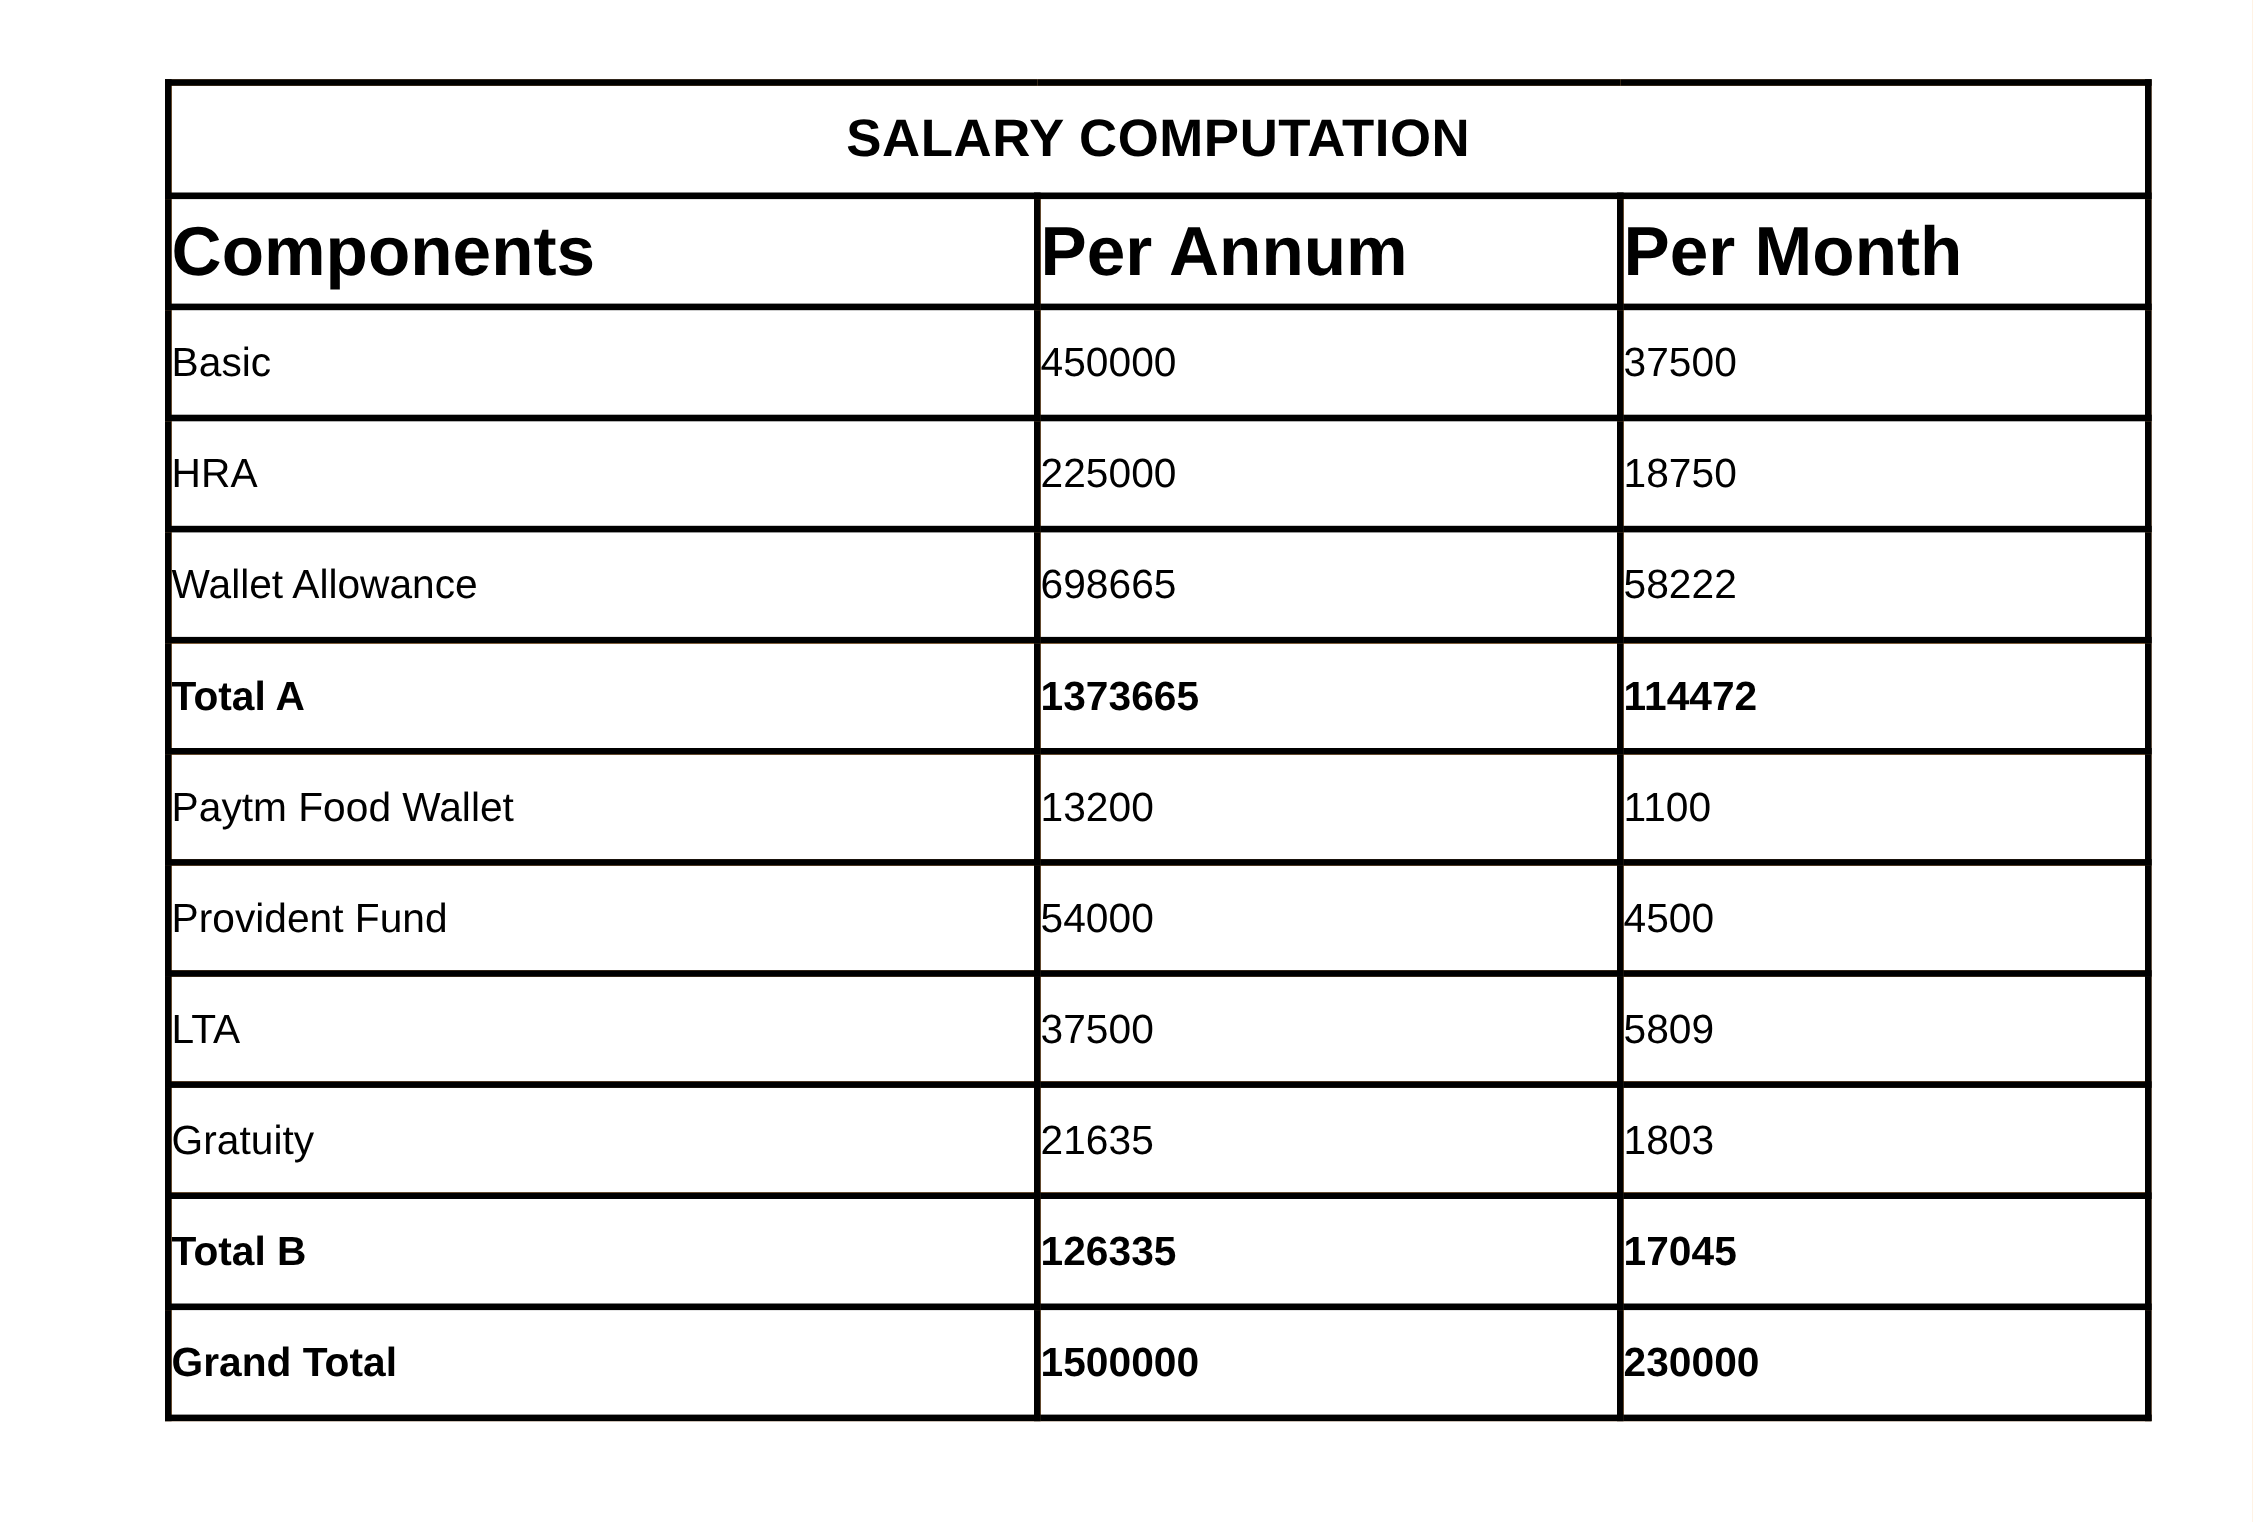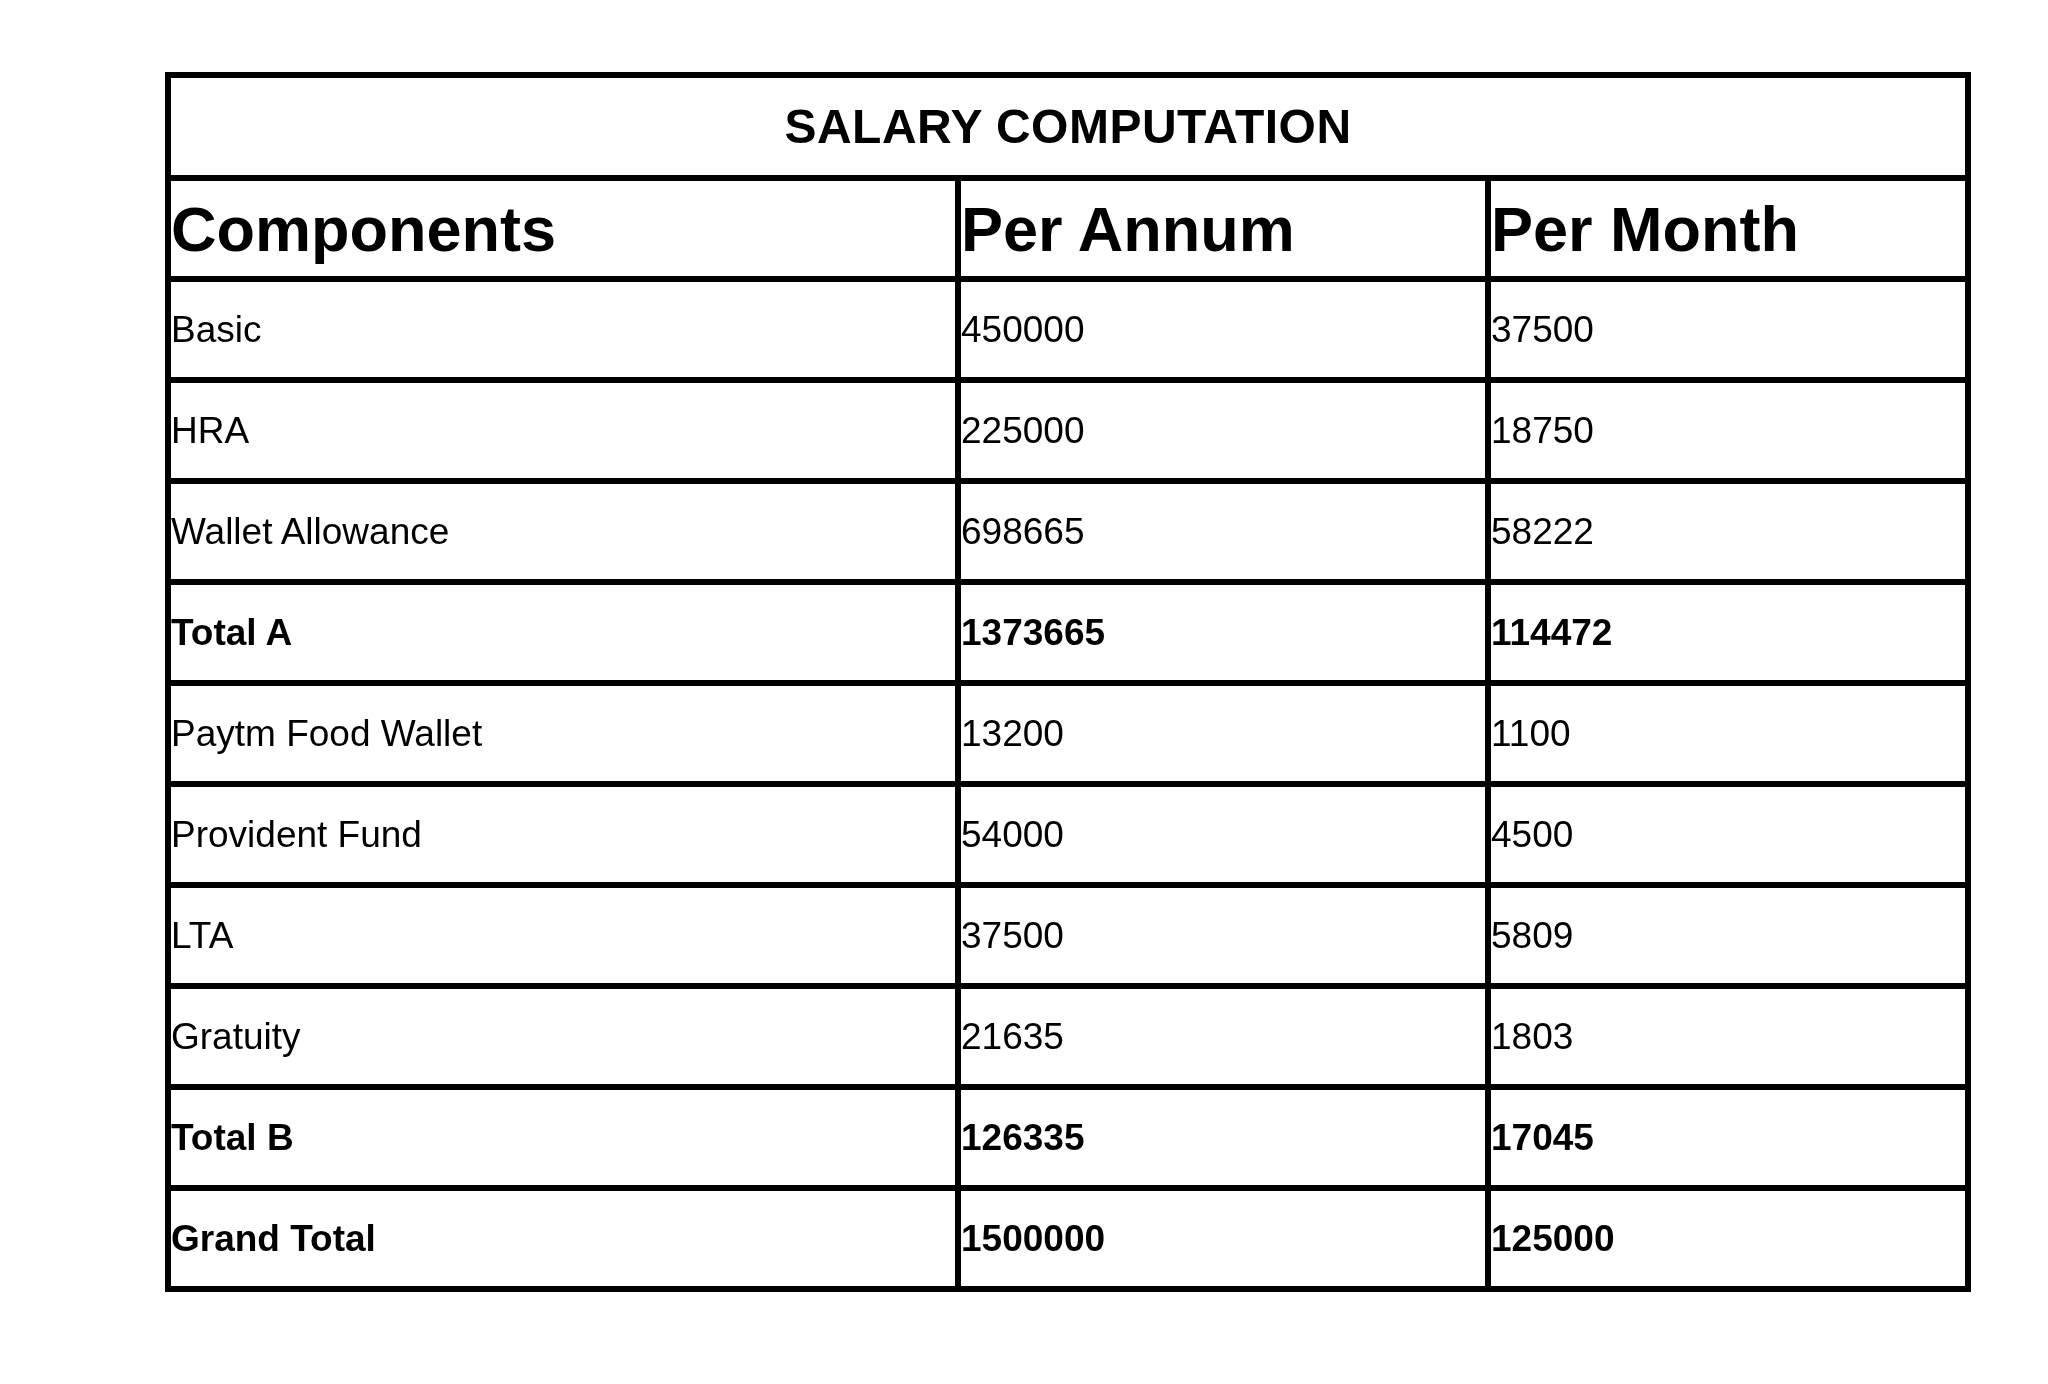--- a/index.html
+++ b/index.html
@@ -10,21 +10,21 @@
     width: 2048px;
     height: 1384px;
     background: #ffffff;
     position: relative;
     font-family: "Liberation Sans", sans-serif;
     color: #000000;
     overflow: hidden;
   }
   .salary-table {
     position: absolute;
-    left: 165px;
+    left: 150px;
     top: 72px;
     width: 1800px;
     border-collapse: collapse;
     table-layout: fixed;
     background: #fdba74;
   }
   .salary-table th,
   .salary-table td {
     border: 6px solid #000000;
     background: #ffffff;
@@ -138,16 +138,16 @@
 
   <tr class="bold">
     <td class="cell-label">Total B</td>
     <td class="cell-num">126335</td>
     <td class="cell-num">17045</td>
   </tr>
 
   <tr class="bold">
     <td class="cell-label">Grand Total</td>
     <td class="cell-num">1500000</td>
-    <td class="cell-num">125000</td>
+    <td class="cell-num">230000</td>
   </tr>
 </tbody>
 </table>
 
 </body></html>

